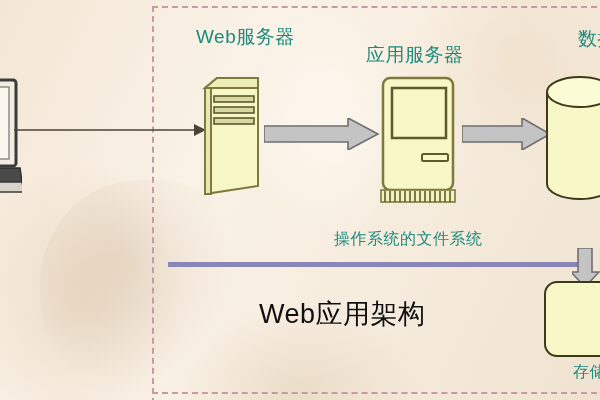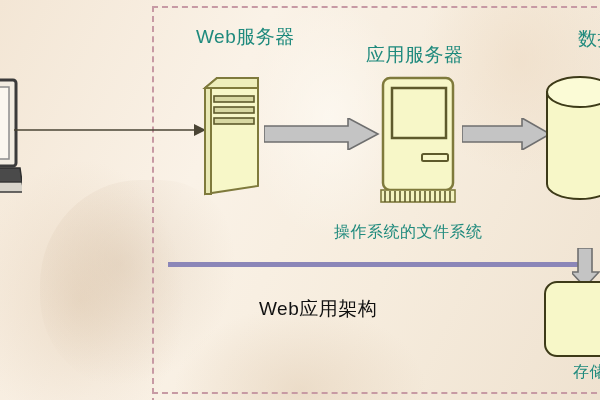--- a/index.html
+++ b/index.html
@@ -52,23 +52,23 @@
   .thin-arrow{position:absolute;}
   .block-arrow{position:absolute;}
   #os-line{
     position:absolute;left:168px;top:262px;width:418px;height:5px;
     background:#8b86b8;
   }
   #down-arrow{position:absolute;left:572px;top:248px;width:28px;height:40px;}
   .lbl-web   {left:196px;top:24px;font-size:19px;}
   .lbl-app   {left:366px;top:26px;font-size:19px;margin-top:16px;}
   .lbl-db    {left:578px;top:26px;font-size:19px;}
-  .lbl-os    {left:334px;top:222px;font-size:16px;}
+  .lbl-os    {left:334px;top:229px;font-size:16px;}
   .lbl-store {left:573px;top:362px;font-size:16px;}
-  .lbl-title {left:259px;top:296px;font-size:19px;}
+  .lbl-title {left:259px;top:296px;font-size:27px;}
 </style>
 </head>
 <body>
 
 <div id="bg-wash"></div>
 
 <div class="boundary"></div>
 <div class="boundary-bottom"></div>
 
 <div id="laptop">

